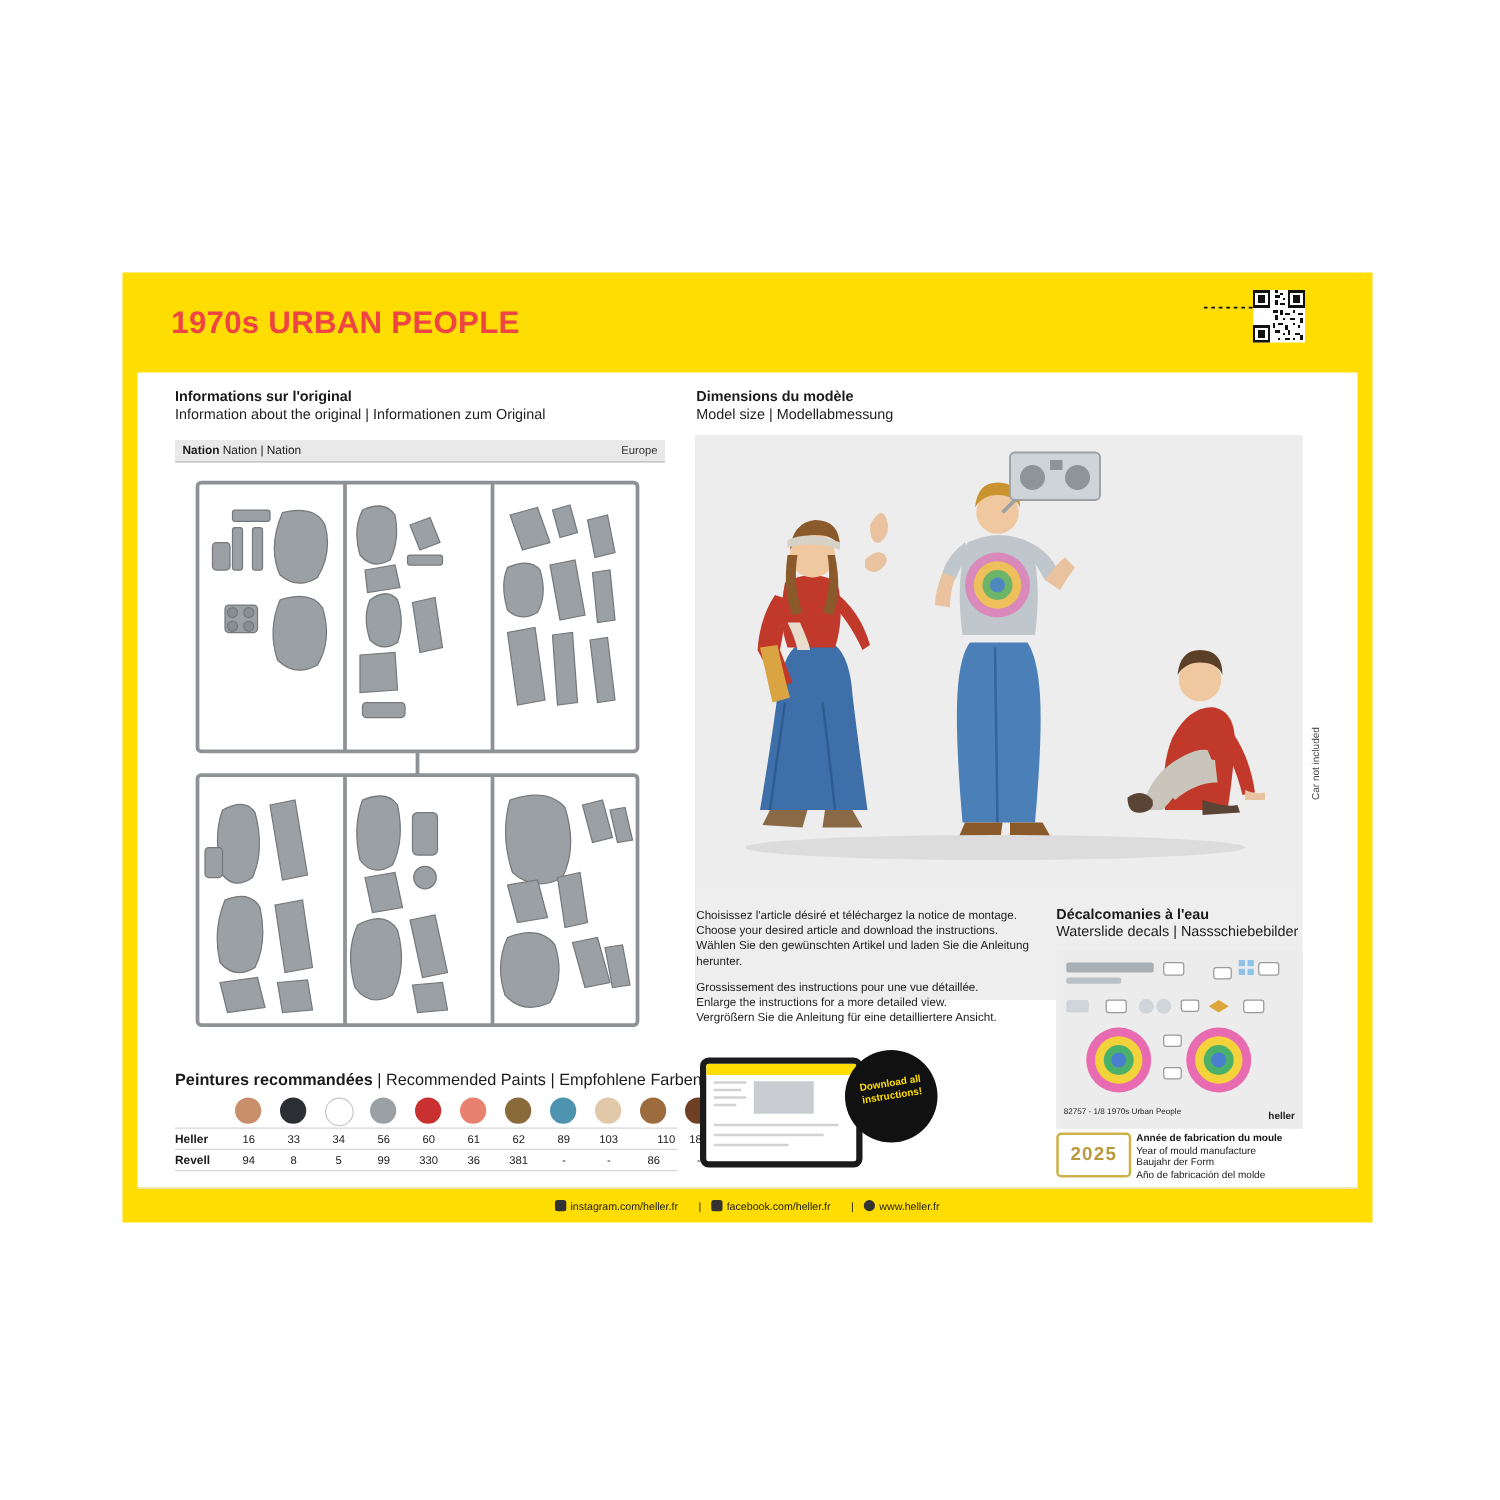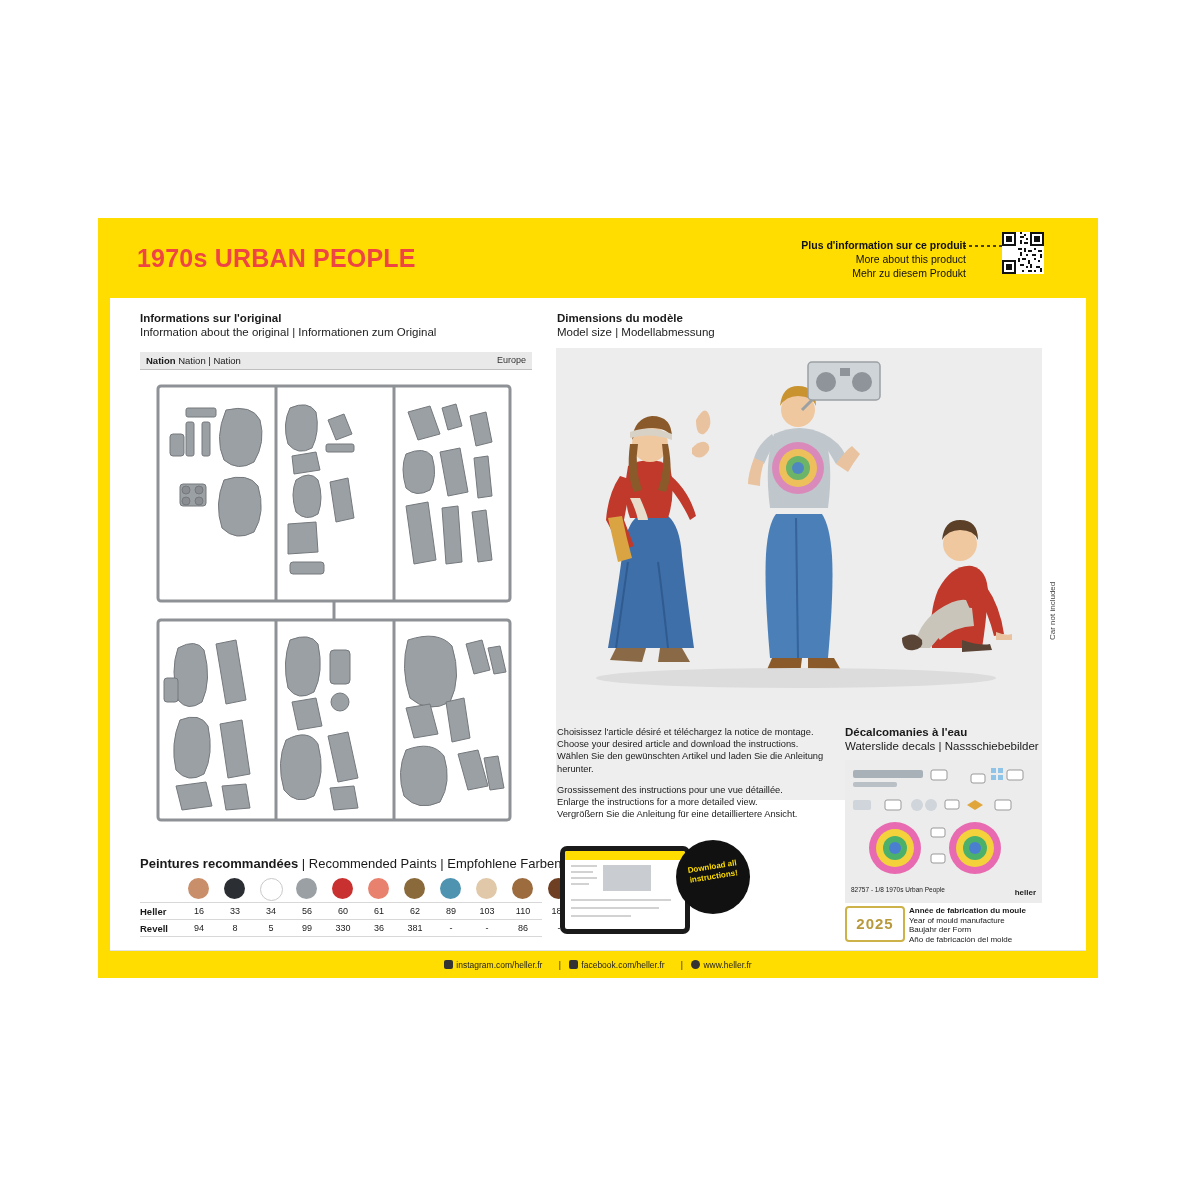--- a/index.html
+++ b/index.html
@@ -86,25 +86,20 @@
 </head>
 <body>
 
 <div id="page">
 
   <div class="yellow-frame"></div>
   <div class="white-inner"></div>
 
   <div class="title">1970s URBAN PEOPLE</div>
 
-  <div class="hdr-right">
-    <div class="l1">Plus d'information sur ce produit</div>
-    <div class="l2">More about this product</div>
-    <div class="l3">Mehr zu diesem Produkt</div>
-  </div>
 
   <svg class="arrow" viewBox="0 0 52 12">
     <path d="M0 6 H42" stroke="#111" stroke-width="1.4" fill="none" stroke-dasharray="3 3"></path>
     <path d="M40 1 L50 6 L40 11" stroke="#111" stroke-width="1.6" fill="none"></path>
   </svg>
 
   <svg class="qr" viewBox="0 0 21 21" shape-rendering="crispEdges">
     <rect width="21" height="21" fill="#fff"></rect>
     <g fill="#111">
       <rect x="0" y="0" width="7" height="7"></rect>
@@ -252,21 +247,21 @@
         <div class="rl">Heller</div>
         <div class="cell" style="left: 47px;">16</div>
         <div class="cell" style="left: 83px;">33</div>
         <div class="cell" style="left: 119px;">34</div>
         <div class="cell" style="left: 155px;">56</div>
         <div class="cell" style="left: 191px;">60</div>
         <div class="cell" style="left: 227px;">61</div>
         <div class="cell" style="left: 263px;">62</div>
         <div class="cell" style="left: 299px;">89</div>
         <div class="cell" style="left: 335px;">103</div>
-        <div class="cell" style="left: 371px;">110</div>
+        <div class="cell" style="left: 381px;">110</div>
         <div class="cell" style="left: 407px;">186</div>
       </div>
     <div class="prow last" id="row-revell">
         <div class="rl">Revell</div>
         <div class="cell" style="left: 47px;">94</div>
         <div class="cell" style="left: 83px;">8</div>
         <div class="cell" style="left: 119px;">5</div>
         <div class="cell" style="left: 155px;">99</div>
         <div class="cell" style="left: 191px;">330</div>
         <div class="cell" style="left: 227px;">36</div>

